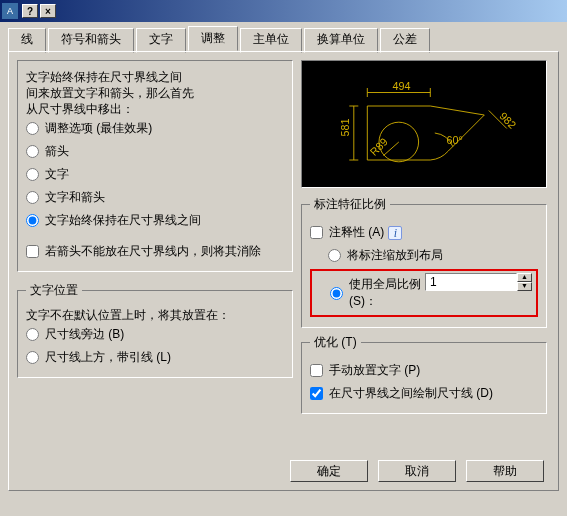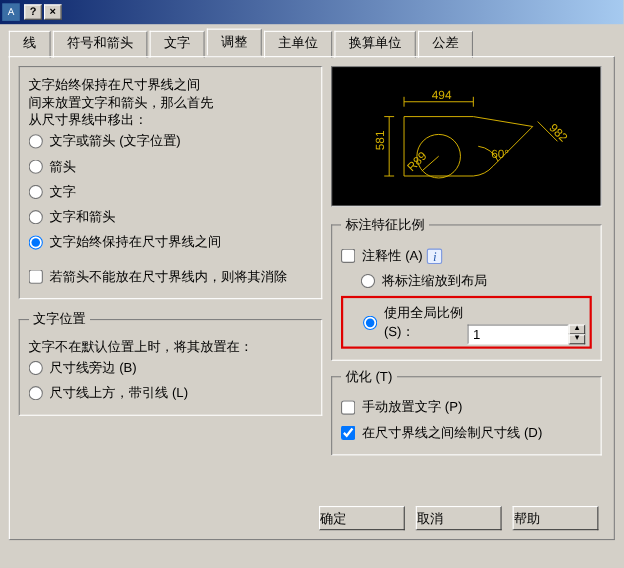--- a/index.html
+++ b/index.html
@@ -17,27 +17,27 @@
 fieldset{border:1px solid;border-color:#808080 #fff #fff #808080;padding:8px;margin:0}
 legend{padding:0 4px}
 .row{display:flex;gap:8px}
 .col1{width:276px}
 .col2{width:246px}
 .preview{width:246px;height:128px;background:#000;border:1px solid;border-color:#808080 #fff #fff #808080;position:relative}
 .preview svg{width:100%;height:100%}
 .radio-row,.check-row{display:flex;align-items:center;padding:3px 0}
 .radio-row input,.check-row input{margin:0 6px 0 0}
 .info-icon{display:inline-block;width:14px;height:14px;border:1px solid #7a96df;background:#e8f0ff;color:#2a5db0;text-align:center;line-height:12px;font-style:italic;font-family:serif;border-radius:2px;margin-left:4px}
-.hl{border:2px solid #e00000;padding:2px 4px;margin:2px 0;display:flex;align-items:flex-end}
+.hl{border:2px solid #e00000;padding:2px 4px;margin:2px 0;display:flex;align-items:flex-start}
 .spin{display:flex;align-items:center}
 .spin input{width:92px;height:18px;border:1px solid;border-color:#808080 #fff #fff #808080;padding:0 4px}
 .spin .arrows{display:flex;flex-direction:column}
 .spin .arrows div{width:15px;height:9px;background:#d4d0c8;border:1px solid;border-color:#fff #404040 #404040 #fff;font-size:7px;line-height:6px;text-align:center}
 .btnbar{position:absolute;right:14px;bottom:8px;display:flex;gap:10px}
-.pbtn{width:78px;height:22px;background:#d4d0c8;border:1px solid;border-color:#fff #404040 #404040 #fff;line-height:20px;cursor:pointer}
+.pbtn{width:78px;height:22px;background:#d4d0c8;border:1px solid;border-color:#fff #404040 #404040 #fff;text-align:center;line-height:20px;cursor:pointer}
 .txt{line-height:16px}
 </style>
 </head>
 <body>
 
 <div class="titlebar">
   <div class="icon">A</div>
   <div class="btns">
     <div class="btn">?</div>
     <div class="btn">×</div>
@@ -58,21 +58,21 @@
   <div class="row">
     <div class="col1">
       <fieldset>
         <div class="txt">
           <div>文字始终保持在尺寸界线之间</div>
           <div>间来放置文字和箭头，那么首先</div>
           <div>从尺寸界线中移出：</div>
         </div>
         <div class="radio-row">
             <input type="radio" name="fit" style="">
-            <span>文字或箭头 (文字位置)</span>
+            <span>调整选项 (最佳效果)</span>
           </div>
         <div class="radio-row">
             <input type="radio" name="fit" style="">
             <span>箭头</span>
           </div>
         <div class="radio-row">
             <input type="radio" name="fit" style="">
             <span>文字</span>
           </div>
         <div class="radio-row">

